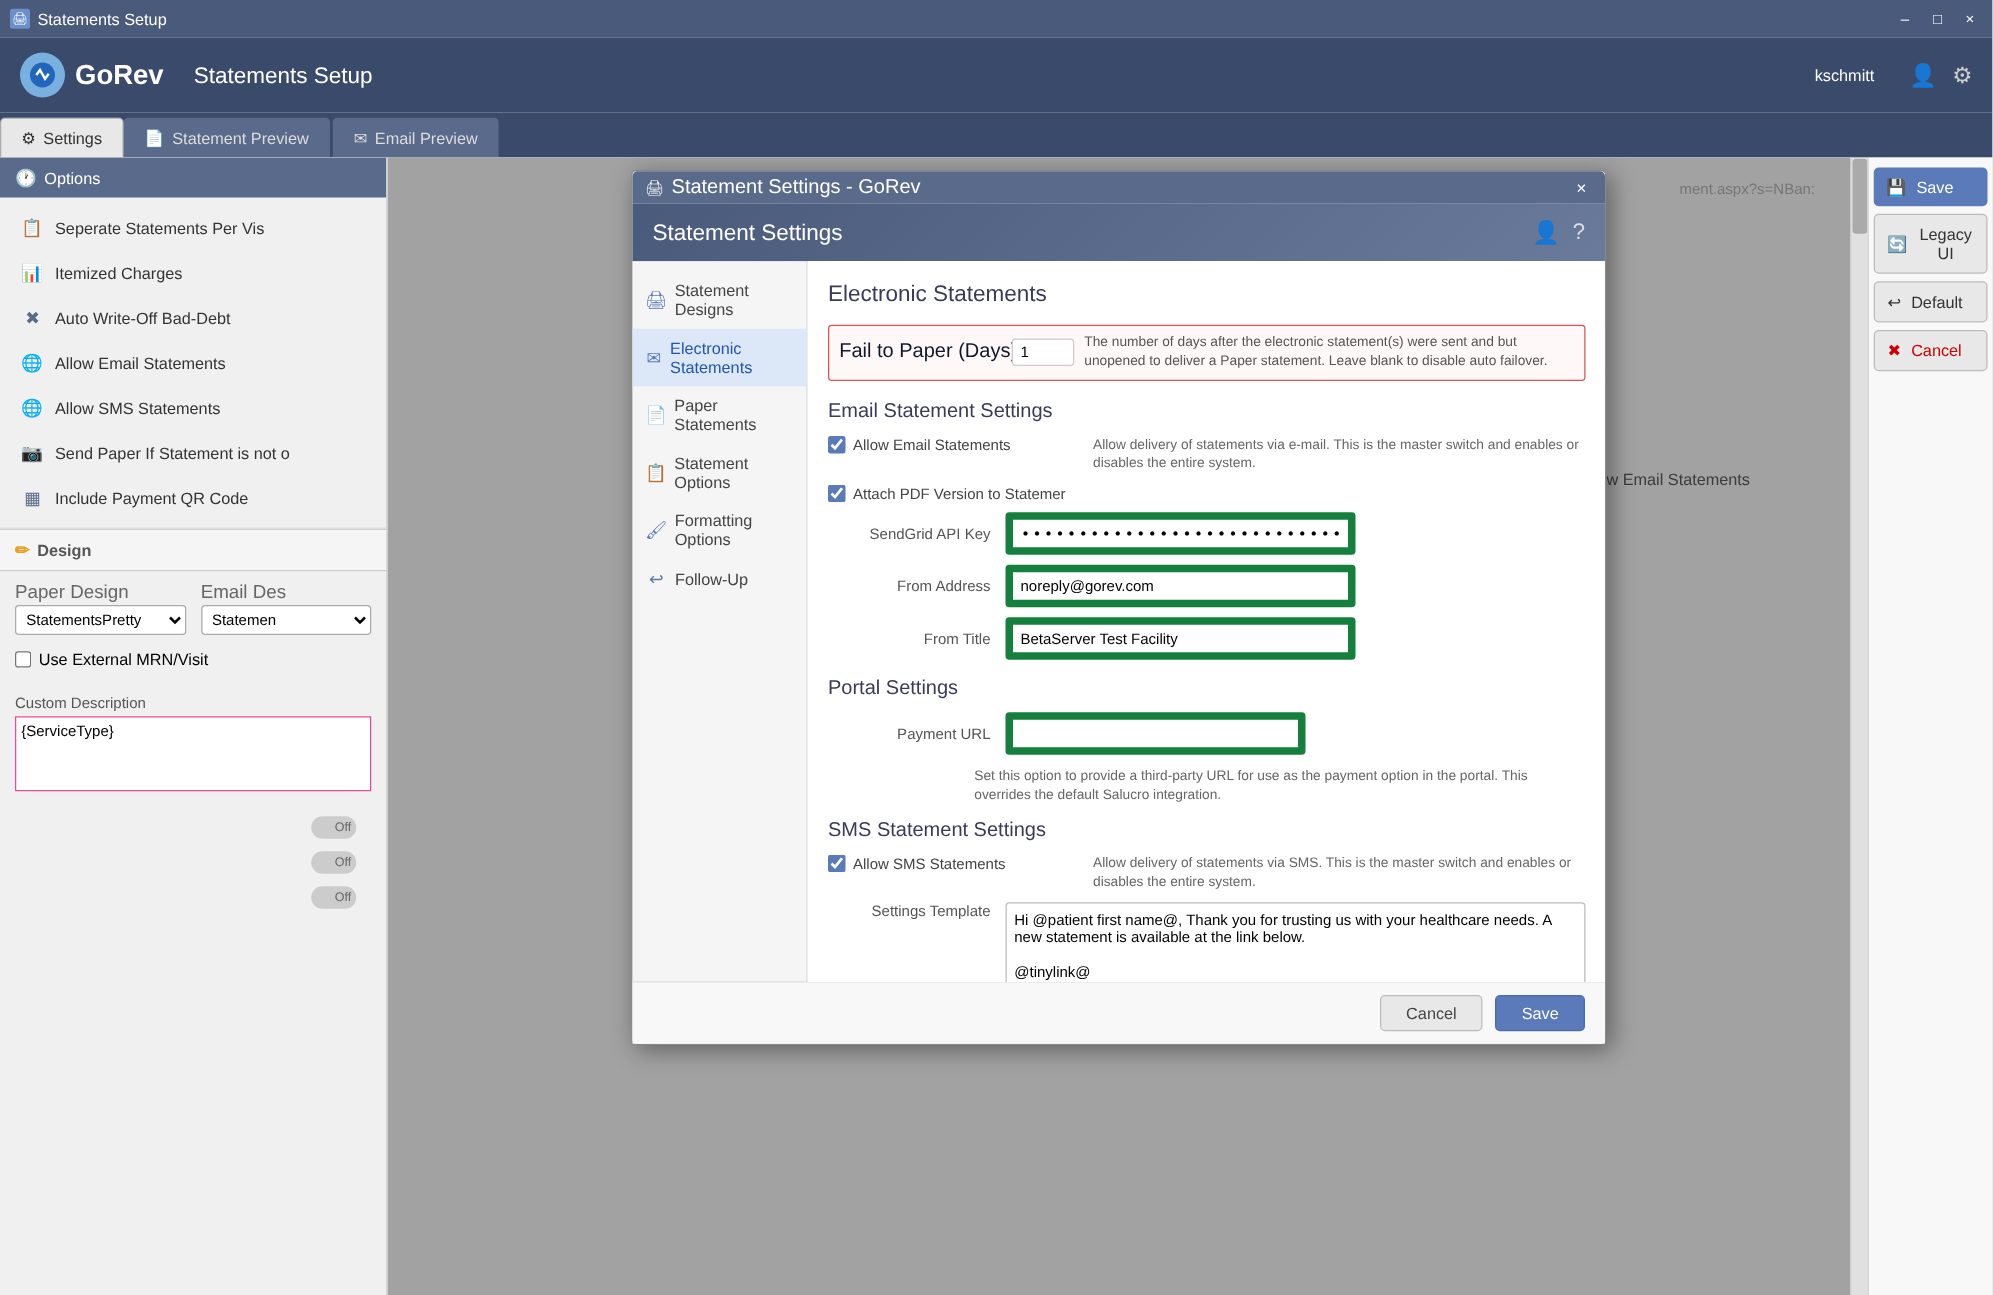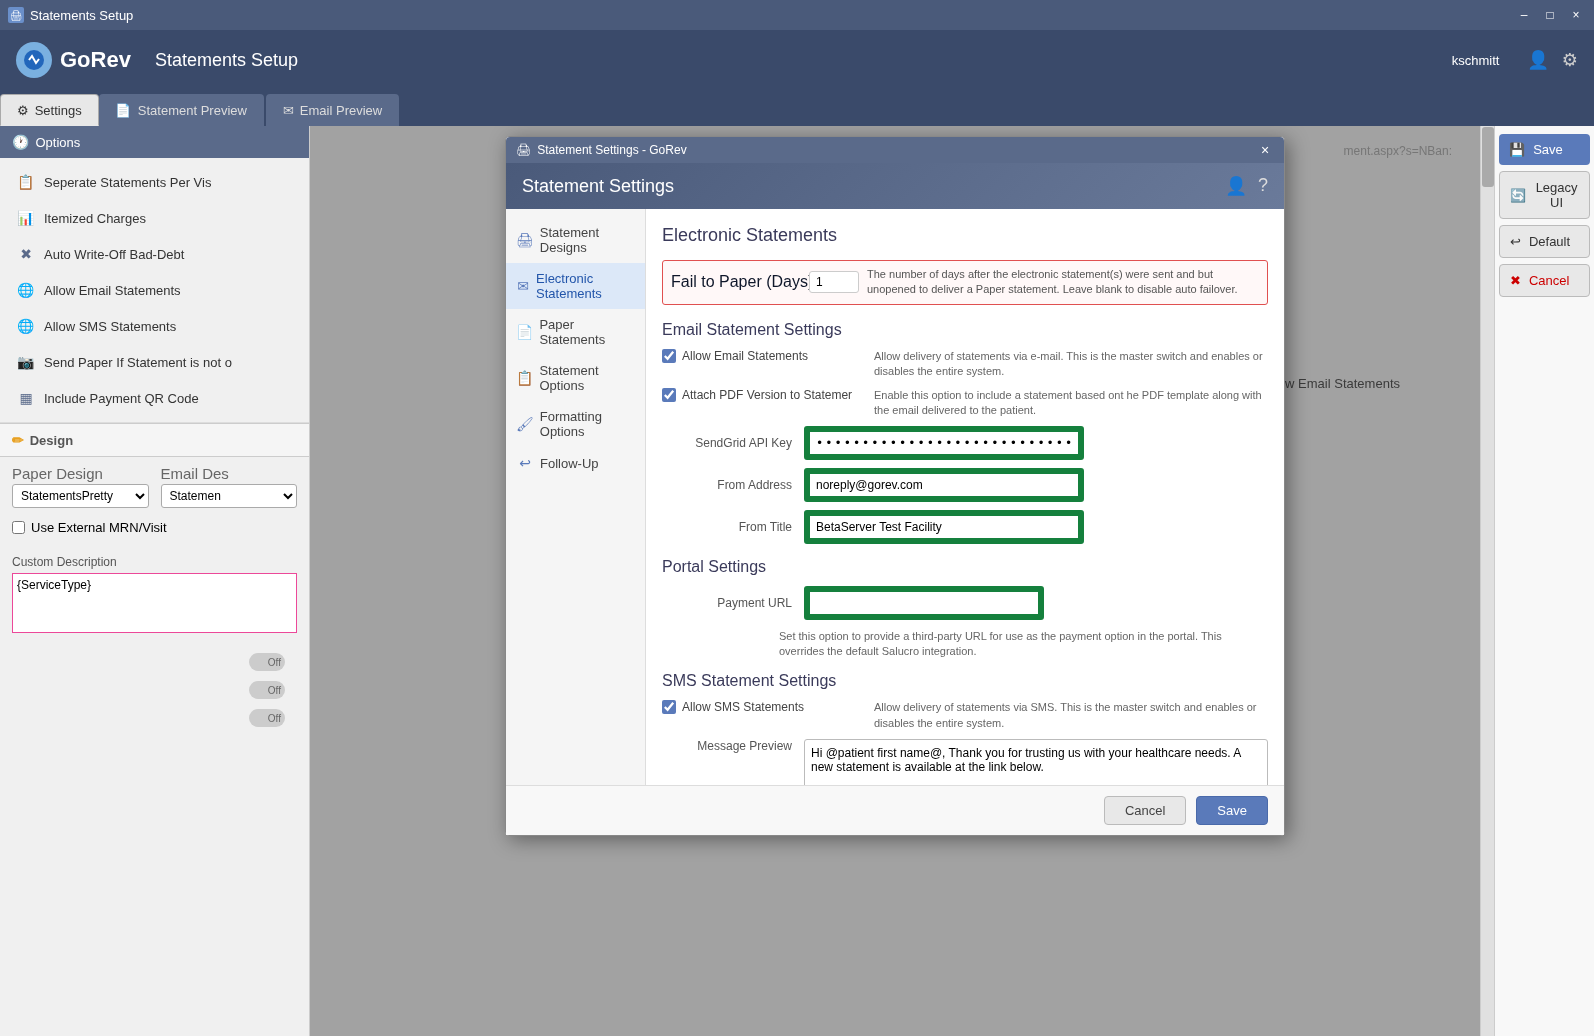--- a/index.html
+++ b/index.html
@@ -210,21 +210,21 @@
       background: #5a6a8a;
       color: white;
       padding: 4px 10px;
       font-size: 12px;
       display: flex;
       align-items: center;
       gap: 6px;
       border-radius: 4px 4px 0 0;
     }
     .modal-titlebar-icon { font-size: 12px; }
-    .modal-title-text { font-size: 12px; }
+    .modal-title-text { font-size: 16px; }
     .modal-close-btn { margin-left: auto; cursor: pointer; width: 18px; height: 18px; display: flex; align-items: center; justify-content: center; background: transparent; border: none; color: white; font-size: 14px; }
 
     .modal-header {
       background: linear-gradient(135deg, #4a5a7a, #6a7a9a);
       padding: 12px 16px;
       display: flex;
       align-items: center;
       justify-content: space-between;
     }
     .modal-header-title { color: white; font-size: 18px; font-weight: 500; }
@@ -556,21 +556,20 @@
                 <span class="form-field-label">Allow Email Statements</span>
               </div>
               <span class="form-desc">Allow delivery of statements via e-mail. This is the master switch and enables or disables the entire system.</span>
             </div>
 
             <div class="form-row">
               <div class="form-checkbox-area">
                 <input type="checkbox" class="form-checkbox" checked="" style="">
                 <span class="form-field-label">Attach PDF Version to Statemer</span>
               </div>
-              <span class="form-desc">Enable this option to include a statement based ont he PDF template along with the email delivered to the patient.</span>
             </div>
 
             <div class="form-input-row">
               <span class="form-label">SendGrid API Key</span>
               <input type="password" class="form-input password" value="••••••••••••••••••••••••••••••••••••••••••••••••••" style="">
             </div>
 
             <div class="form-input-row">
               <span class="form-label">From Address</span>
               <input type="text" class="form-input" value="noreply@gorev.com" style="">
@@ -593,21 +592,21 @@
             <div class="sms-title">SMS Statement Settings</div>
             <div class="form-row">
               <div class="form-checkbox-area">
                 <input type="checkbox" class="form-checkbox" checked="" style="">
                 <span class="form-field-label">Allow SMS Statements</span>
               </div>
               <span class="form-desc">Allow delivery of statements via SMS. This is the master switch and enables or disables the entire system.</span>
             </div>
 
             <div class="form-input-row" style="align-items:flex-start;">
-              <span class="form-label">Message Preview</span>
+              <span class="form-label">Settings Template</span>
               <div style="flex:1;">
                 <textarea class="message-template-area" style="">Hi @patient first name@, Thank you for trusting us with your healthcare needs. A new statement is available at the link below.
 
 @tinylink@</textarea>
                 
               </div>
             </div>
           </div>
         </div>
 

